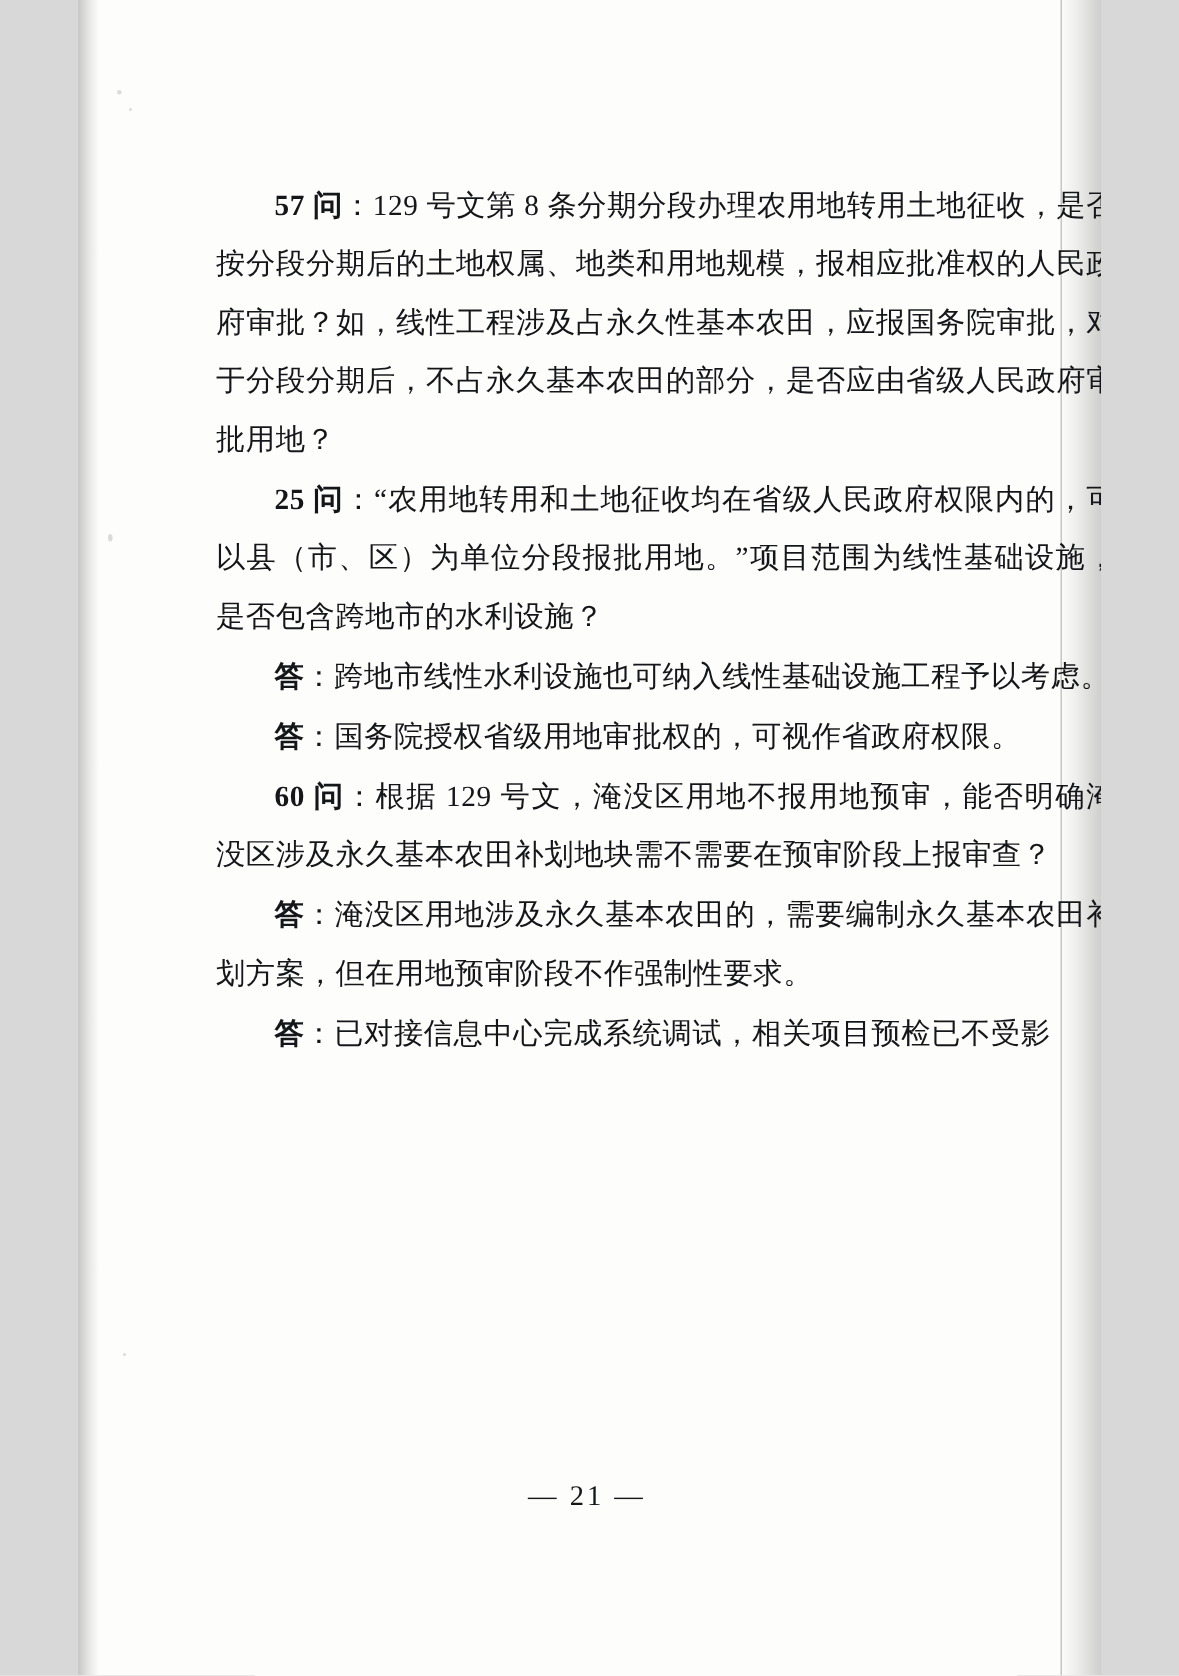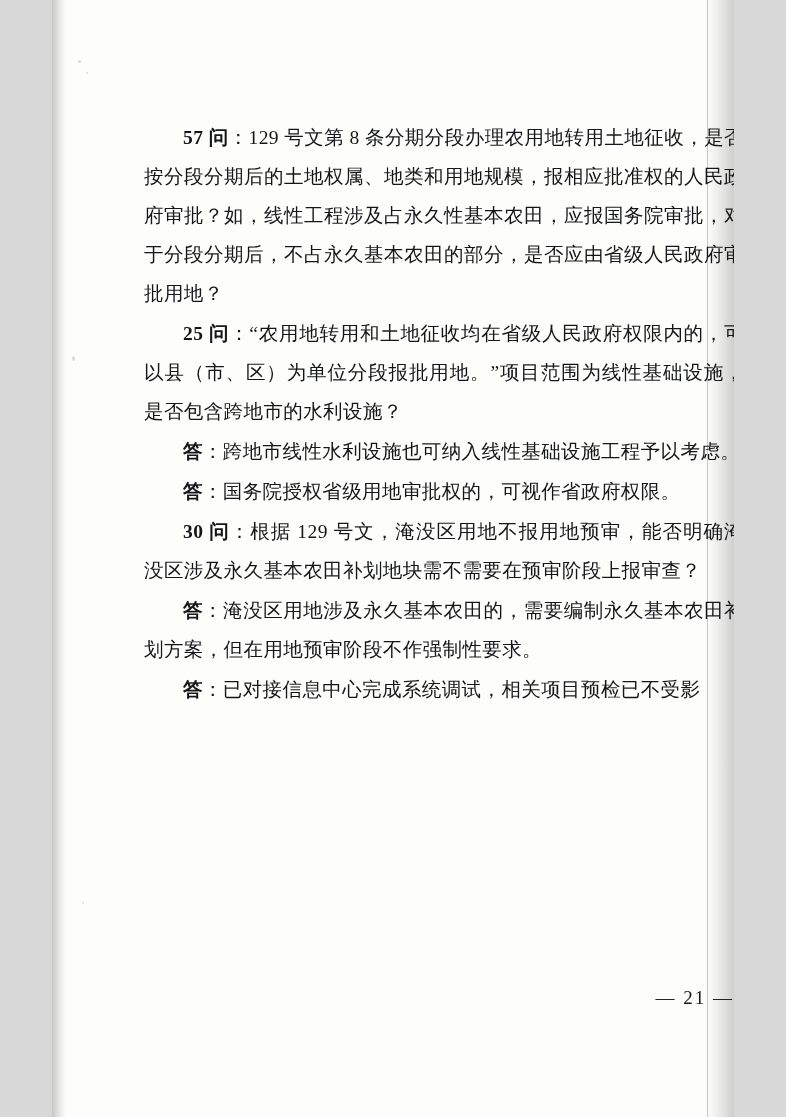--- a/index.html
+++ b/index.html
@@ -69,21 +69,21 @@
     font-weight: bold;
   }
   .ans {
     font-weight: bold;
   }
   .pagenum {
     position: absolute;
     left: 0;
     right: 0;
     bottom: 108px;
-    text-align: right;
+    text-align: left;
     font-size: 19px;
     color: #15161a;
     letter-spacing: 2px;
     padding-left: 300px;
   }
 </style>
 </head>
 <body>
 
 <div class="page">
@@ -96,20 +96,20 @@
   <div class="speck" style="left:34px; top:72px; width:2px; height:2px;"></div>
   <div class="speck" style="left:20px; top:356px; width:3px; height:5px;"></div>
   <div class="speck" style="left:30px; top:902px; width:2px; height:2px;"></div>
   <div class="speck" style="left:700px; top:48px; width:2px; height:2px;"></div>
 
   <div class="content">
     <p class="indent"><span class="qnum">57 问</span>：129 号文第 8 条分期分段办理农用地转用土地征收，是否按分段分期后的土地权属、地类和用地规模，报相应批准权的人民政府审批？如，线性工程涉及占永久性基本农田，应报国务院审批，对于分段分期后，不占永久基本农田的部分，是否应由省级人民政府审批用地？</p>
     <p class="indent"><span class="qnum">25 问</span>：“农用地转用和土地征收均在省级人民政府权限内的，可以县（市、区）为单位分段报批用地。”项目范围为线性基础设施，是否包含跨地市的水利设施？</p>
     <p class="indent"><span class="ans">答</span>：跨地市线性水利设施也可纳入线性基础设施工程予以考虑。</p>
     <p class="indent"><span class="ans">答</span>：国务院授权省级用地审批权的，可视作省政府权限。</p>
-    <p class="indent"><span class="qnum">30 问</span>：根据 129 号文，淹没区用地不报用地预审，能否明确淹没区涉及永久基本农田补划地块需不需要在预审阶段上报审查？</p>
+    <p class="indent"><span class="qnum">60 问</span>：根据 129 号文，淹没区用地不报用地预审，能否明确淹没区涉及永久基本农田补划地块需不需要在预审阶段上报审查？</p>
     <p class="indent"><span class="ans">答</span>：淹没区用地涉及永久基本农田的，需要编制永久基本农田补划方案，但在用地预审阶段不作强制性要求。</p>
     <p class="indent"><span class="ans">答</span>：已对接信息中心完成系统调试，相关项目预检已不受影</p>
   </div>
 
   <div class="pagenum">— 21 —</div>
 
 </div>
 
 </body></html>

